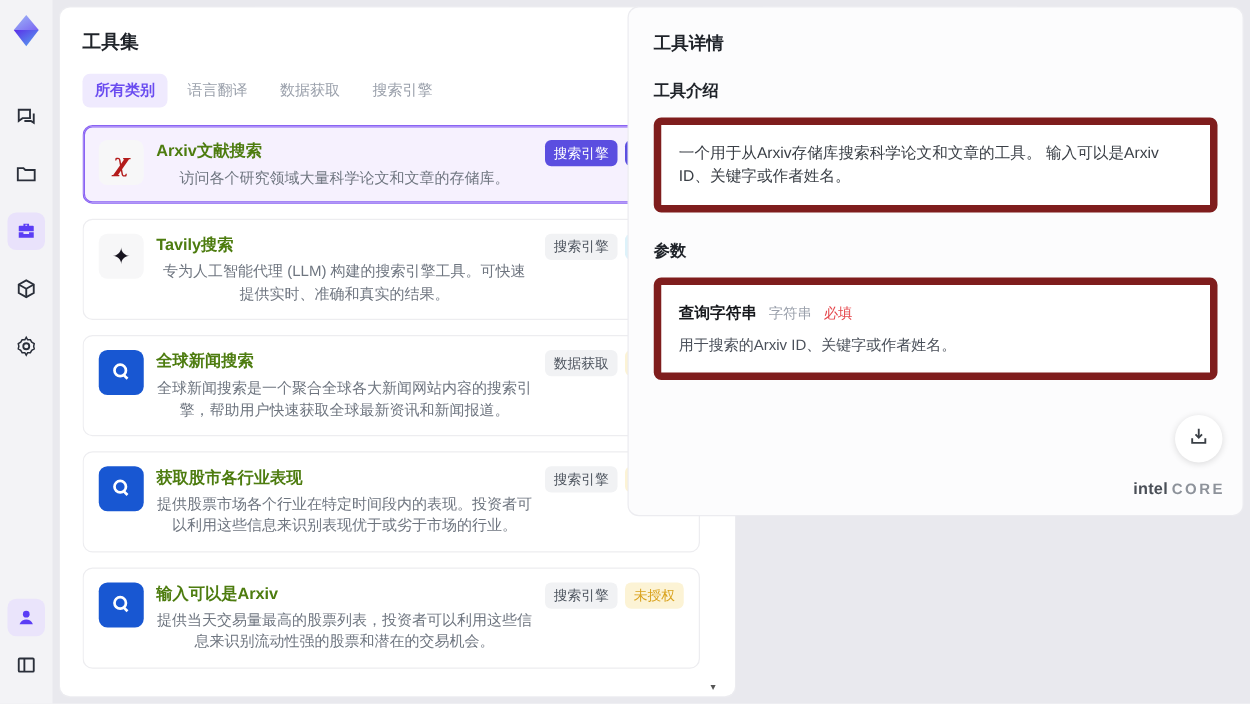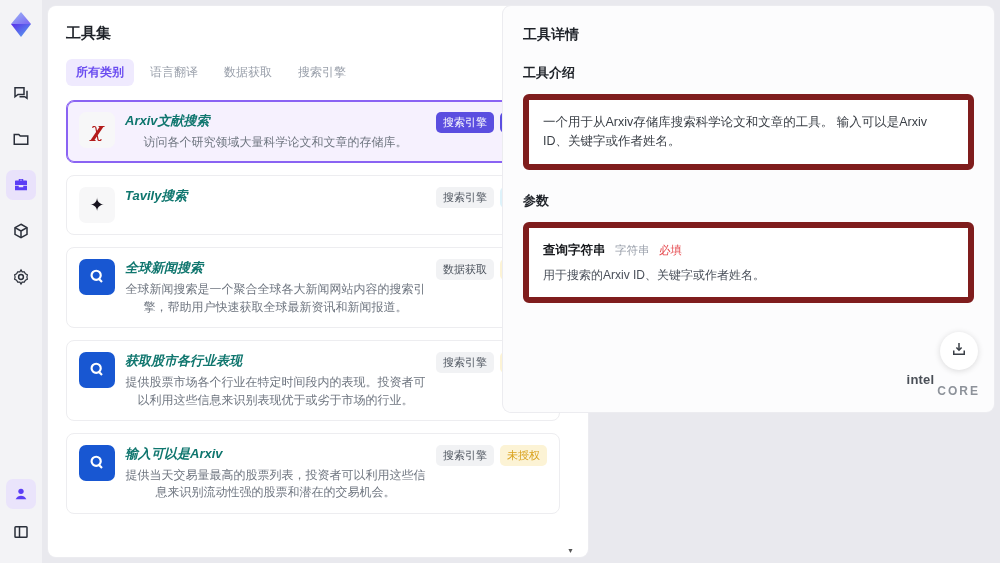--- a/index.html
+++ b/index.html
@@ -49,21 +49,21 @@
   .tool-card.selected { background:#f6f1fe; border:1px solid #8a63f3; box-shadow:0 0 0 1px #8a63f3 inset; }
   .tool-icon {
     flex:0 0 36px; width:36px; height:36px; border-radius:7px;
     display:flex; align-items:center; justify-content:center; overflow:hidden;
   }
   .tool-icon.light { background:#f7f7f8; }
   .tool-icon.blue { background:#1857d2; }
   .arxiv-glyph { font-family:"DejaVu Serif",serif; color:#b31b1b; font-size:20px; font-style:italic; font-weight:bold; }
   .tavily-glyph { color:#17141f; font-size:18px; }
   .tool-body { flex:1; min-width:0; }
-  .tool-name { font-size:13px; font-weight:bold; margin-bottom:4px; color:#0f766e;font-style:italic; }
+  .tool-name { font-size:13px; font-weight:bold; margin-bottom:4px; color:#4d7c0f; }
   .tool-desc { font-size:12px; line-height:1.45; color:#6f7680;text-align:center; }
   .tool-badges { flex:0 0 auto; display:flex; gap:6px; align-items:flex-start; }
   .badge { font-size:11px; padding:3px 7px; border-radius:5px; white-space:nowrap; }
   .badge.cat-gray { background:#f1f2f4; color:#4e555f; }
   .badge.purple { background:#5b4ee0; color:#fff; }
   .badge.auth-blue { background:#ddf2fa; color:#3ba2c8; }
   .badge.auth-yellow { background:#fcf3d5; color:#d9a21d; }
   
   .vscroll { position:absolute; right:2px; top:0; width:10px; height:462px; }
   .vscroll .arrow { position:absolute; left:1px; font-size:7px; color:#555; line-height:7px; cursor:pointer; }
@@ -91,21 +91,21 @@
   .param-type { font-size:11.5px; color:#9aa0ab; margin-left:6px; }
   .param-required { font-size:11.5px; color:#e5484d; margin-left:6px; }
   .param-desc { font-size:12px; color:#4a505a; }
   
   .download-fab {
     position:absolute; right:16px; bottom:42px; width:38px; height:38px;
     border-radius:50%; background:#fff; box-shadow:0 1px 6px rgba(0,0,0,.14);
     display:flex; align-items:center; justify-content:center; cursor:pointer; color:#3a3f46;
   }
   .intel-brand {
-    position:absolute; right:14px; bottom:14px; display:flex; align-items:center; gap:3px;
+    position:absolute; right:14px; bottom:14px; display:flex; align-items:flex-end; gap:3px;
     user-select:none;
   }
   .intel-word { font-size:13px; font-weight:bold; color:#4a4f57; letter-spacing:.2px; }
   .core-word { font-size:12px; color:#8d929a; letter-spacing:2px; font-weight:bold;margin-top:23px; }
 </style>
 </head>
 <body>
 
 <nav class="rail">
   <div class="logo">
@@ -210,20 +210,21 @@
         <span class="badge purple">已授权</span>
       </div>
     </div>
 
     <div class="tool-card">
       <div class="tool-icon light">
         <span class="tavily-glyph">✦</span>
       </div>
       <div class="tool-body">
         <div class="tool-name">Tavily搜索</div>
+        <div class="tool-desc">专为人工智能代理 (LLM) 构建的搜索引擎工具。可快速提供实时、准确和真实的结果。</div>
       </div>
       <div class="tool-badges">
         <span class="badge cat-gray">搜索引擎</span>
         <span class="badge auth-blue">已授权</span>
       </div>
     </div>
 
     <div class="tool-card">
       <div class="tool-icon blue">
         <svg width="20" height="20" viewBox="0 0 24 24" fill="none" stroke="#ffffff" stroke-width="2.6">

